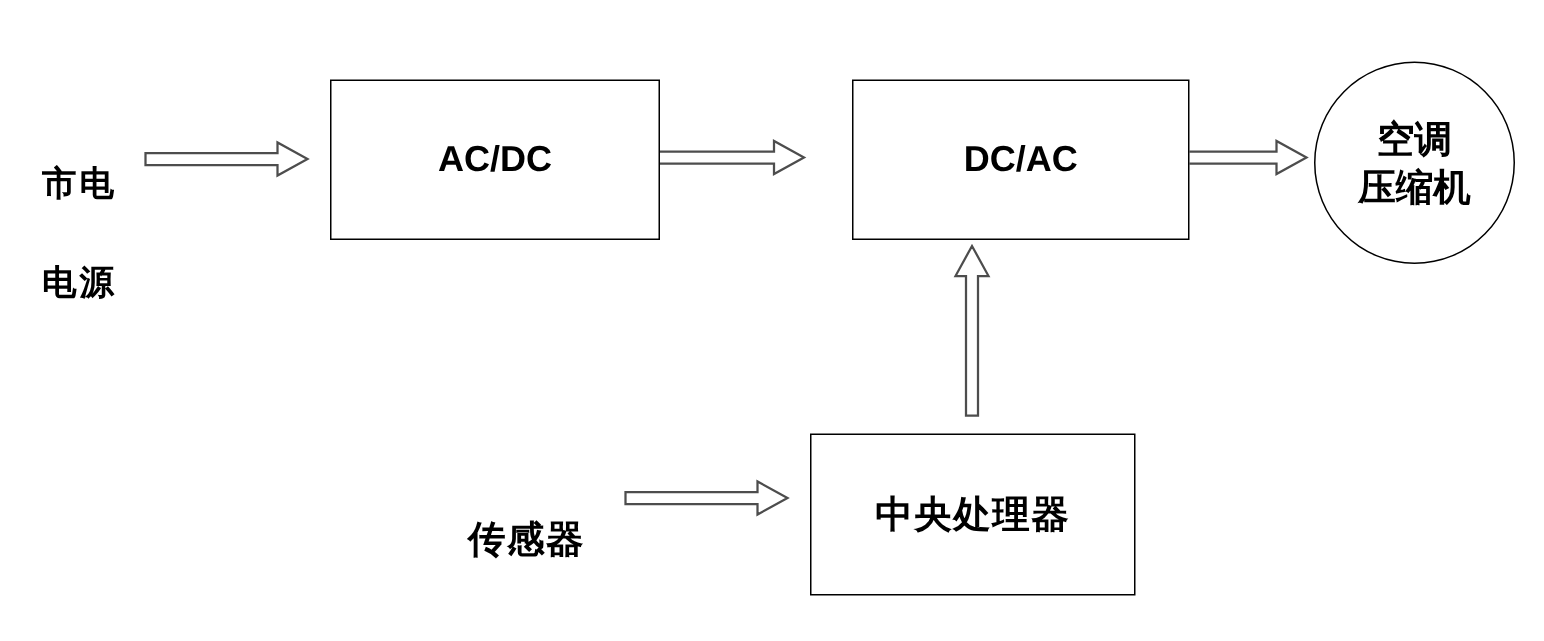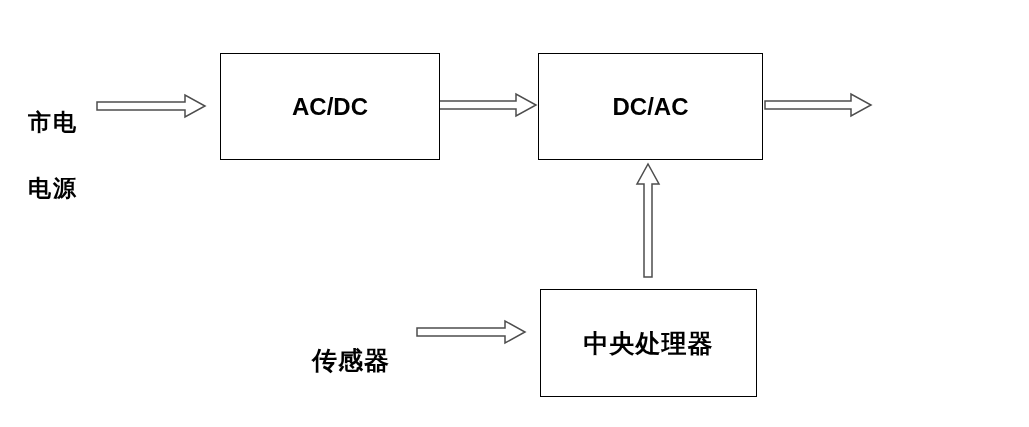--- a/index.html
+++ b/index.html
@@ -35,21 +35,21 @@
     flex-direction: column;
     align-items: center;
     justify-content: center;
     text-align: center;
     color: #000000;
     font-weight: bold;
     font-size: 24px;
     line-height: 31px;
   }
   .node.rect1 { left: 208px; top: 53px;  width: 220px; height: 107px; margin-left: 12px; }
-  .node.rect2 { left: 538px; top: 53px;  width: 225px; height: 107px; }
+  .node.rect2 { left: 568px; top: 53px;  width: 225px; height: 107px; }
   .node.rect3 { left: 540px; top: 289px; width: 217px; height: 108px; font-size: 25px; letter-spacing: 1px; }
   .node.circle {
     left: 876px; top: 41px;
     width: 134px; height: 135px;
     border-radius: 50%;
     font-size: 25px;
     line-height: 32px;
   }
   .free-label {
     position: absolute;
@@ -92,20 +92,24 @@
   </div>
 
   <div class="node rect1">
     <span>AC/DC</span>
   </div>
 
   <div class="node rect2">
     <span>DC/AC</span>
   </div>
 
+  <div class="node circle">
+    <span>空调</span>
+    <span>压缩机</span>
+  </div>
 
   <div class="free-label sensor">
     <span>传感器</span>
   </div>
 
   <div class="node rect3">
     <span>中央处理器</span>
   </div>
 
 </div>

